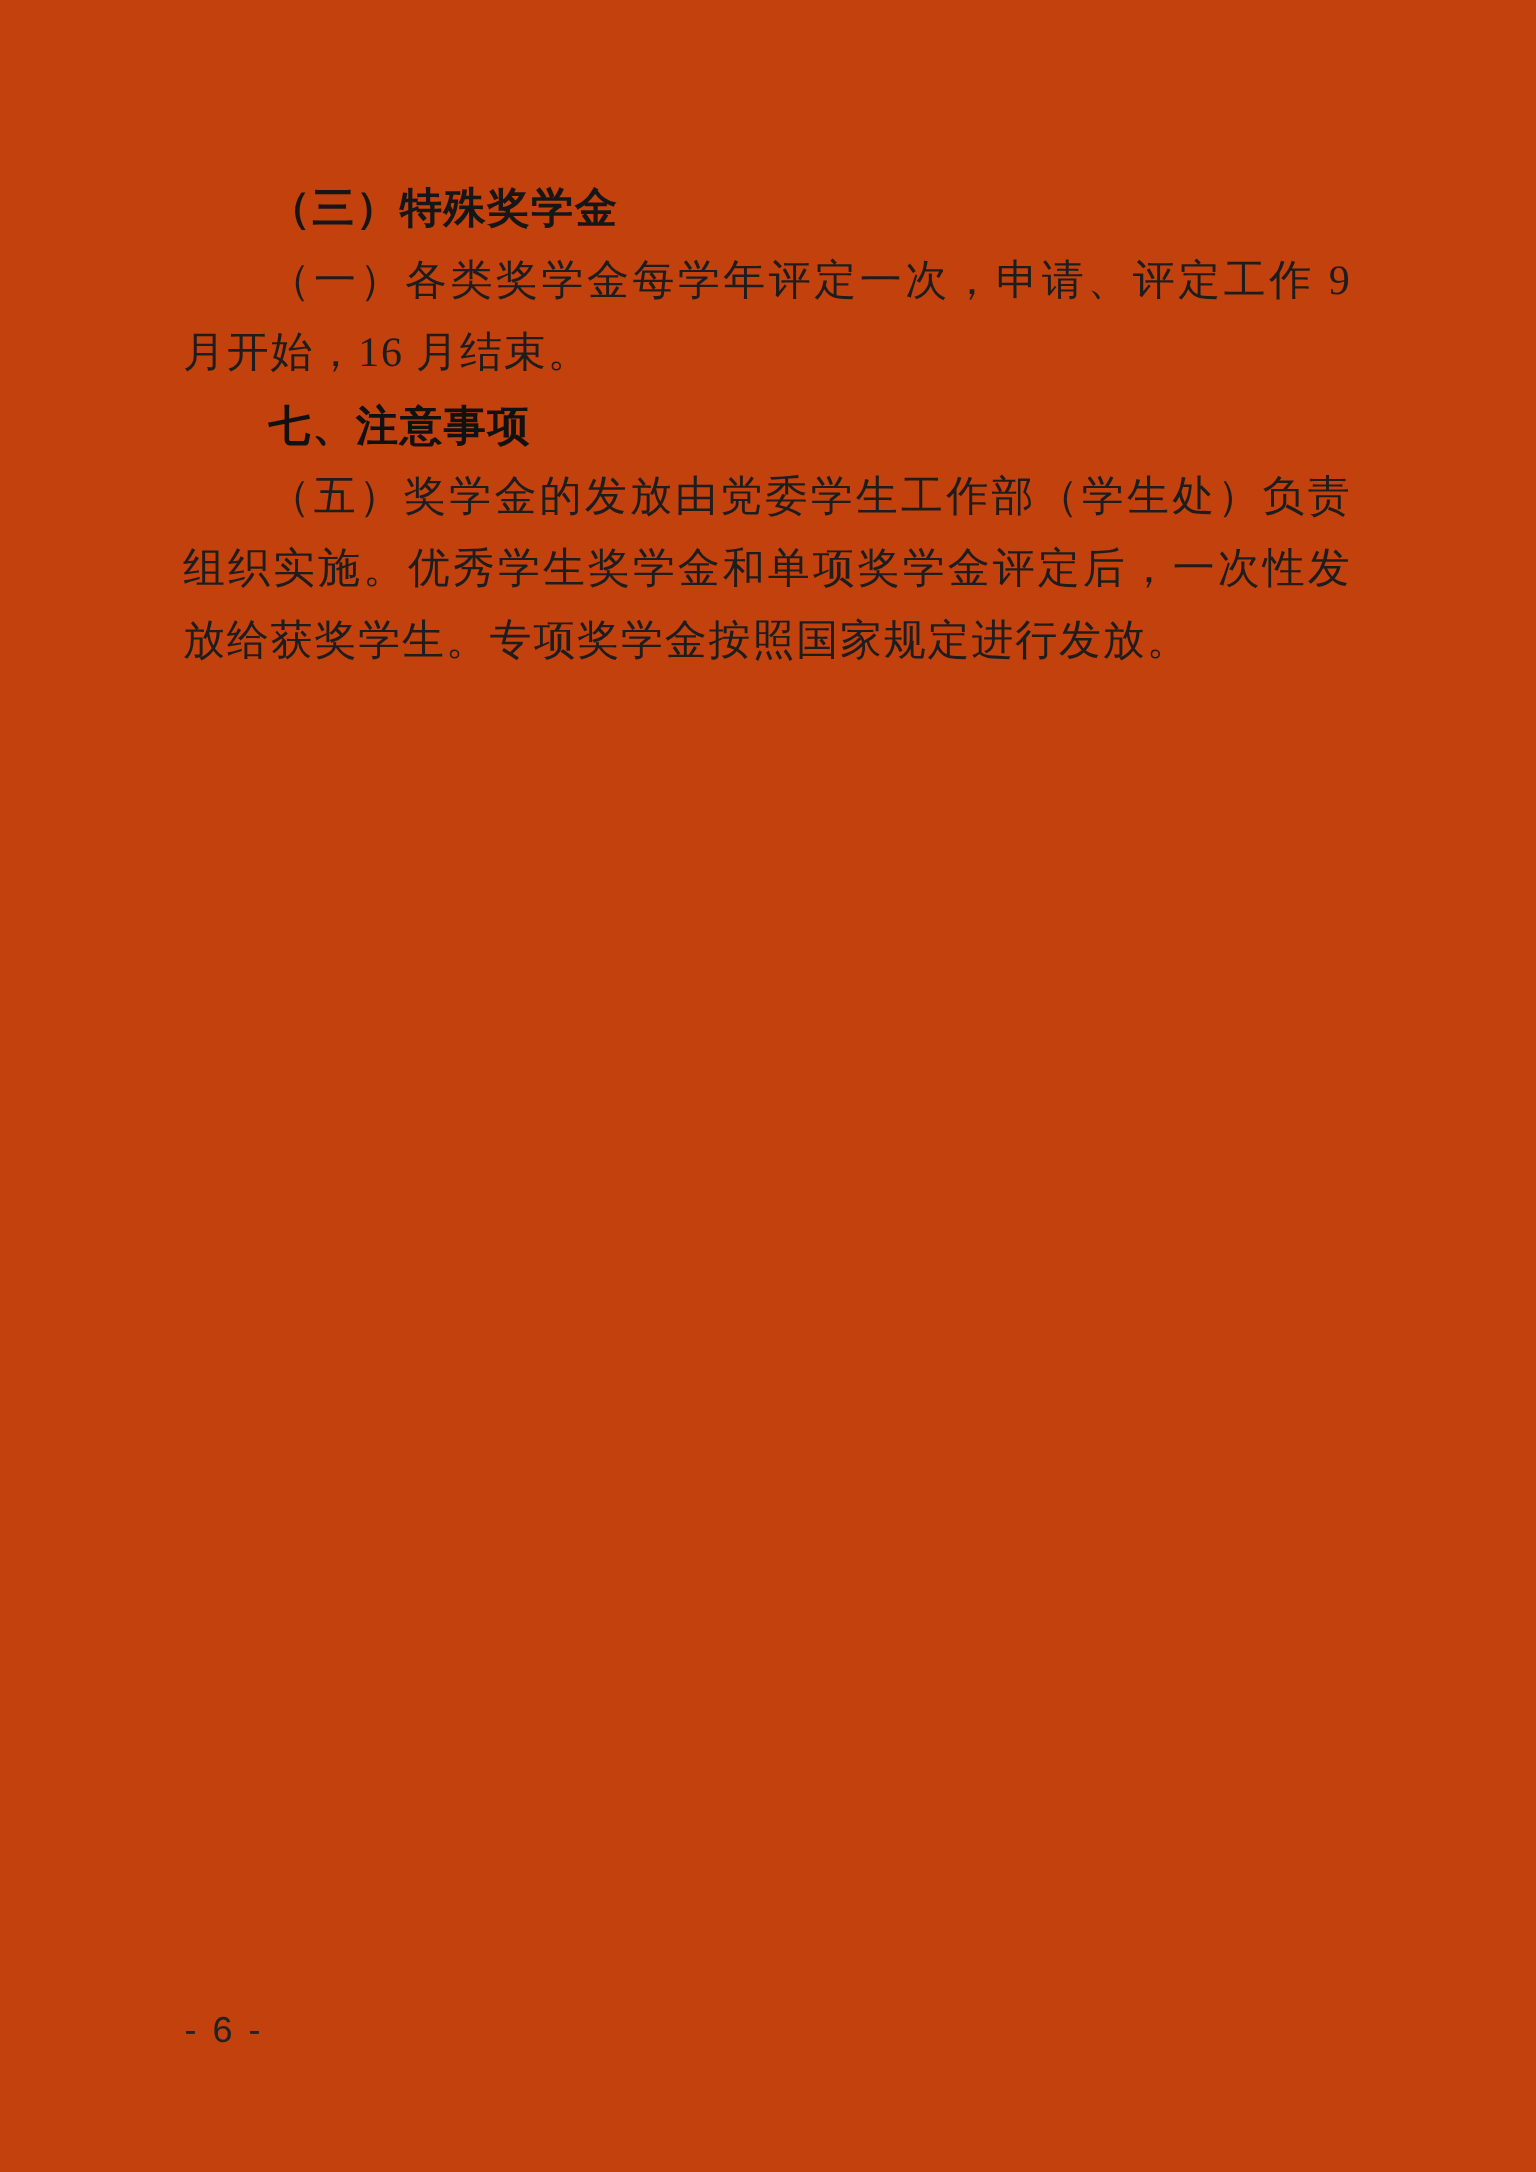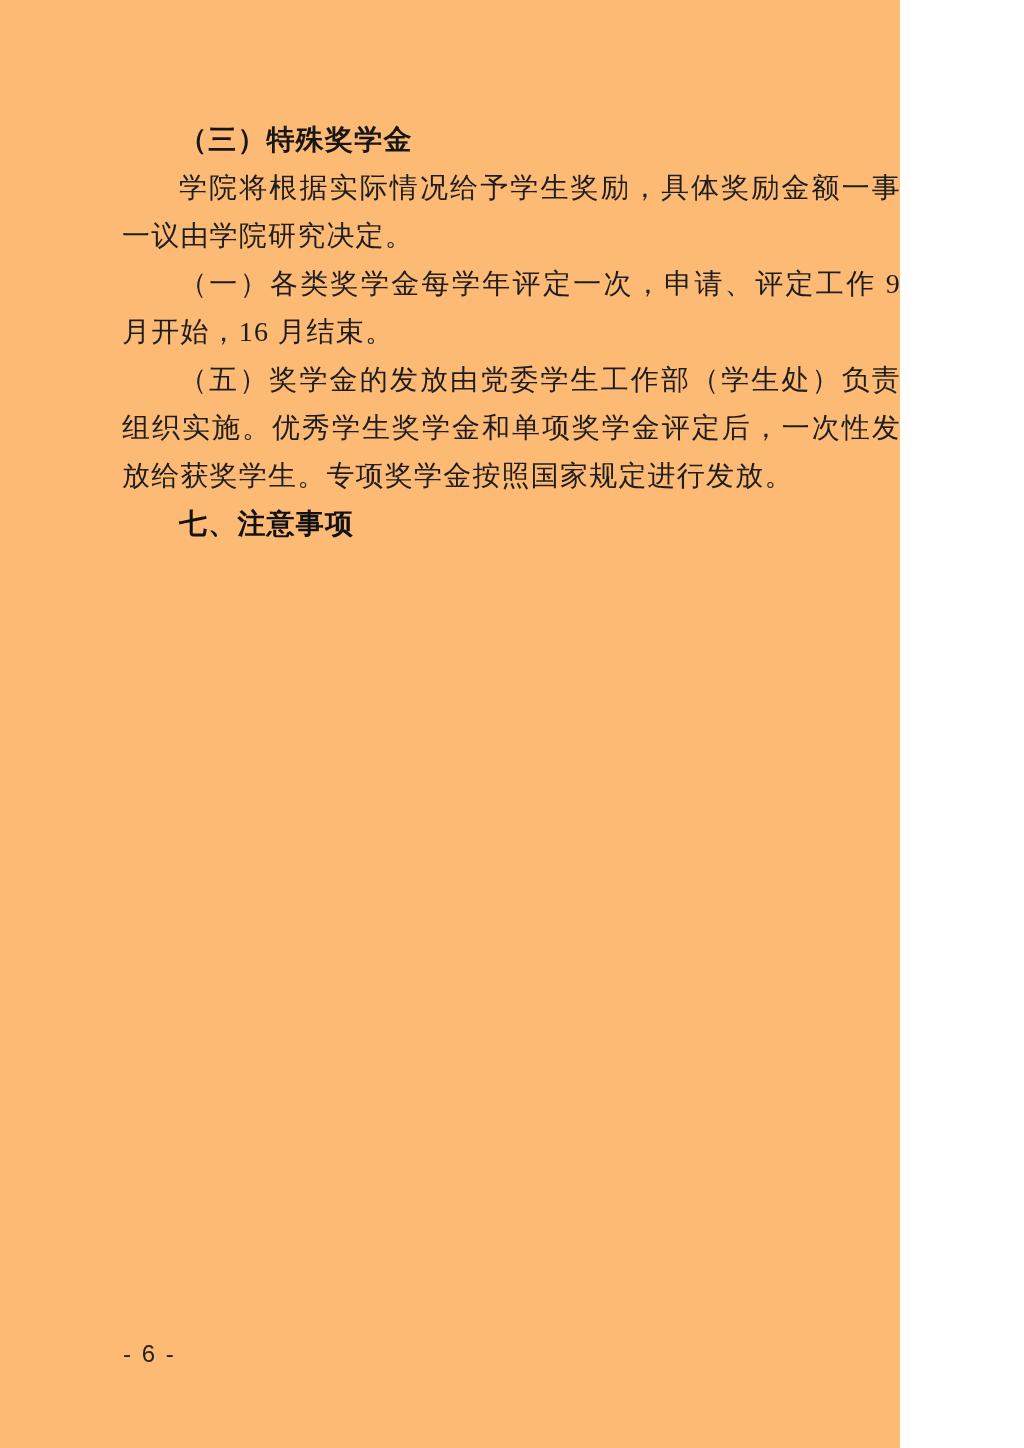--- a/index.html
+++ b/index.html
@@ -2,23 +2,23 @@
 <html><head>
 <meta charset="utf-8">
 <style>
   html, body {
     margin: 0;
     padding: 0;
     background: #ffffff;
   }
   .page {
     position: relative;
-    width: 900px;
+    width: 1024px;
     height: 1448px;
-    background: #fdba74;
+    background: #c2410c;
     overflow: hidden;
   }
   .doc-body {
     position: absolute;
     left: 122px;
     top: 116px;
     width: 779px;
   }
   .block {
     margin: 0;
@@ -55,19 +55,18 @@
     letter-spacing: 2px;
     color: #222222;
   }
 </style>
 </head>
 <body>
 
 <div class="page">
   <div class="doc-body">
       <p class="block heading-sub">（三）特殊奖学金</p>
-      <p class="block paragraph">学院将根据实际情况给予学生奖励，具体奖励金额一事一议由学院研究决定。</p>
       <p class="block paragraph">（一）各类奖学金每学年评定一次，申请、评定工作 9 月开始，16 月结束。</p>
+      <p class="block heading">七、注意事项</p>
       <p class="block paragraph">（五）奖学金的发放由党委学生工作部（学生处）负责组织实施。优秀学生奖学金和单项奖学金评定后，一次性发放给获奖学生。专项奖学金按照国家规定进行发放。</p>
-      <p class="block heading">七、注意事项</p>
     </div>
   <div class="page-footer">- 6 -</div>
 </div>
 
 </body></html>

